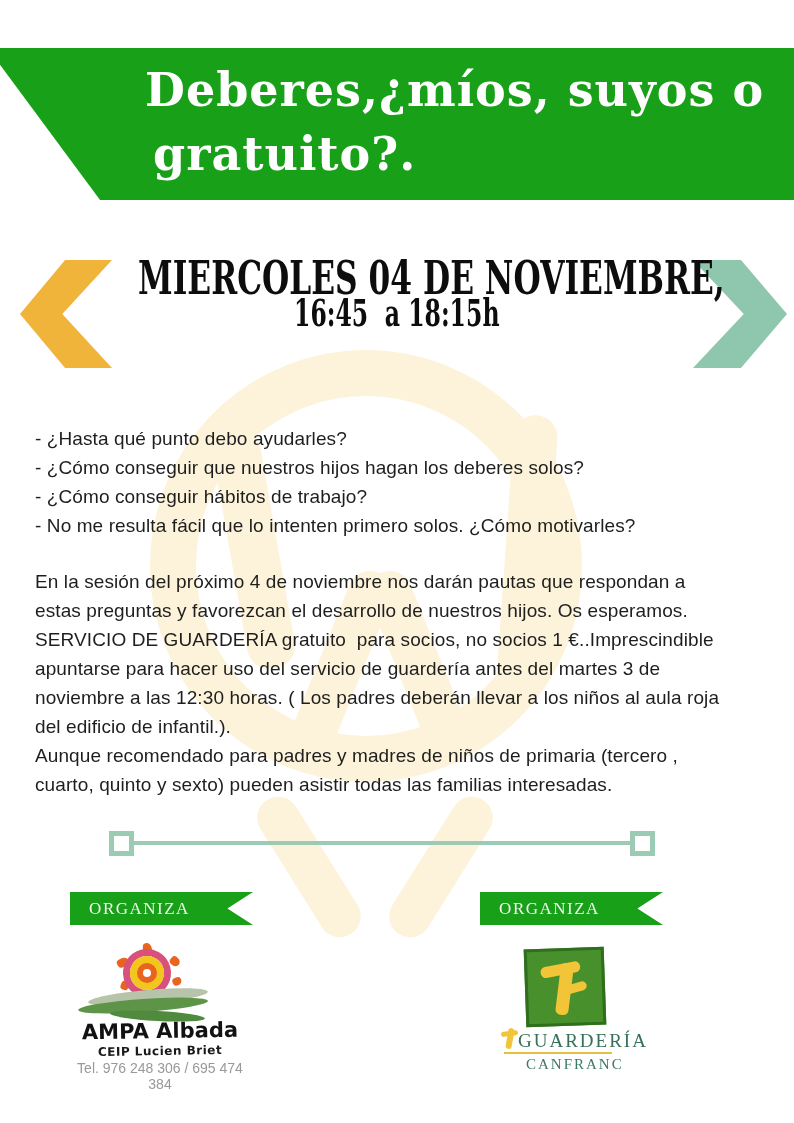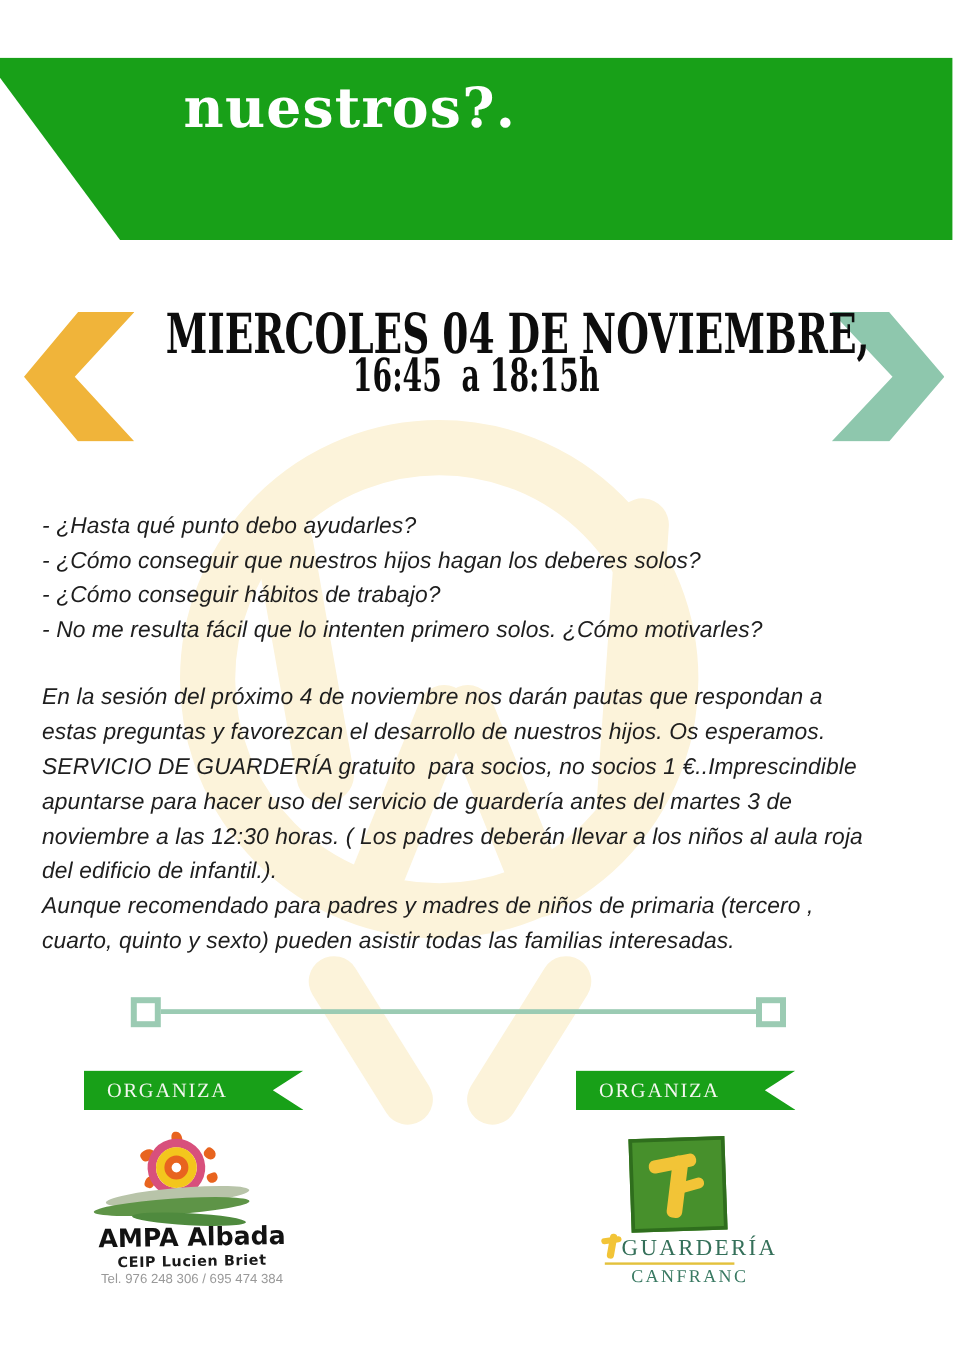--- a/index.html
+++ b/index.html
@@ -49,21 +49,21 @@
   .event .e2{font-size:38px;line-height:29px;}
   .event .e3{font-size:42px;line-height:33px;}
   .event span{display:inline-block;}
   .event .e1 span{transform:scaleX(.68);}
   .event .e2 span{transform:scaleX(.62);}
   .event .e3 span{transform:scaleX(.58);}
 
   
   .copy{
     left:35px;width:748px;z-index:1;color:var(--text-black);
-    font-size:19px;line-height:29px;letter-spacing:.1px;white-space:pre-wrap;font-style:italic;
+    font-size:19px;line-height:29px;letter-spacing:.1px;white-space:pre-wrap;
   }
   .questions{top:424px;}
   .paragraph{top:567px;}
 
   
   .div-line{left:130px;top:841px;width:505px;height:4px;background:var(--divider-teal);z-index:1;}
   .div-sq{width:25px;height:25px;box-sizing:border-box;border:5px solid var(--divider-teal);
     background:#ffffff;top:831px;z-index:2;}
   .div-sq.left{left:109px;} .div-sq.right{left:630px;}
 
@@ -82,21 +82,21 @@
   .ampa .ray{position:absolute;background:var(--sun-orange);border-radius:40% 60% 55% 45%;}
   .circ{position:absolute;border-radius:50%;box-sizing:border-box;background:transparent;}
   .hill{position:absolute;border-radius:50%;}
   .ampa-name{position:absolute;left:10px;top:84px;width:180px;text-align:center;
     color:#121212;font-family:"DejaVu Sans",sans-serif;font-weight:bold;font-size:21px;
     transform:rotate(-1deg);}
   .ampa-school{position:absolute;left:10px;top:109px;width:180px;text-align:center;
     color:#1a1a1a;font-family:"DejaVu Sans",sans-serif;font-weight:bold;font-size:12px;
     letter-spacing:.5px;transform:rotate(-1deg);}
   .ampa-phone{position:absolute;left:10px;top:125px;width:180px;text-align:center;
-    color:var(--tel-gray);font-size:11px;}
+    color:var(--tel-gray);font-size:14px;}
 
   
   .canfranc{left:490px;top:940px;width:190px;height:140px;z-index:2;}
   .cf-square{position:absolute;left:35px;top:8px;width:80px;height:78px;
     background:var(--canfranc-square);border:3px solid #2f6e1d;box-sizing:border-box;
     transform:rotate(-2deg);}
   .cf-f{position:absolute;background:var(--canfranc-yellow);border-radius:5px;}
   .cf-word{position:absolute;left:28px;top:90px;color:var(--canfranc-green);
     font-family:"Liberation Serif",serif;font-size:19px;letter-spacing:2px;}
   .cf-underline{position:absolute;left:14px;top:112px;width:108px;height:2px;
@@ -111,21 +111,22 @@
 <div class="wm wm-ring"></div>
 <div class="wm wm-bar abs" style="left:230px;top:430px;width:48px;height:240px;transform:rotate(-10deg);"></div>
 <div class="wm wm-bar abs" style="left:505px;top:415px;width:44px;height:285px;transform:rotate(4deg);"></div>
 <div class="wm wm-bar abs" style="left:318px;top:565px;width:44px;height:205px;transform:rotate(22deg);"></div>
 <div class="wm wm-bar abs" style="left:398px;top:565px;width:44px;height:205px;transform:rotate(-22deg);"></div>
 <div class="wm wm-bar abs" style="left:288px;top:788px;width:42px;height:158px;transform:rotate(-32deg);"></div>
 <div class="wm wm-bar abs" style="left:420px;top:788px;width:42px;height:158px;transform:rotate(32deg);"></div>
 
 <div class="abs banner">
   <div class="banner-title">
-    <div class="l2">nuestros?.</div>
+    <div class="l1">Deberes,¿míos, suyos o</div>
+    <div class="l2">gratuito?.</div>
   </div>
 </div>
 
 <div class="abs chev chev-left"></div>
 <div class="abs chev chev-right"></div>
 
 <div class="abs event">
   <div class="e1"><span>MIERCOLES 04 DE NOVIEMBRE,</span></div>
   <div class="e2"><span>16:45  a 18:15h</span></div>
 </div>

